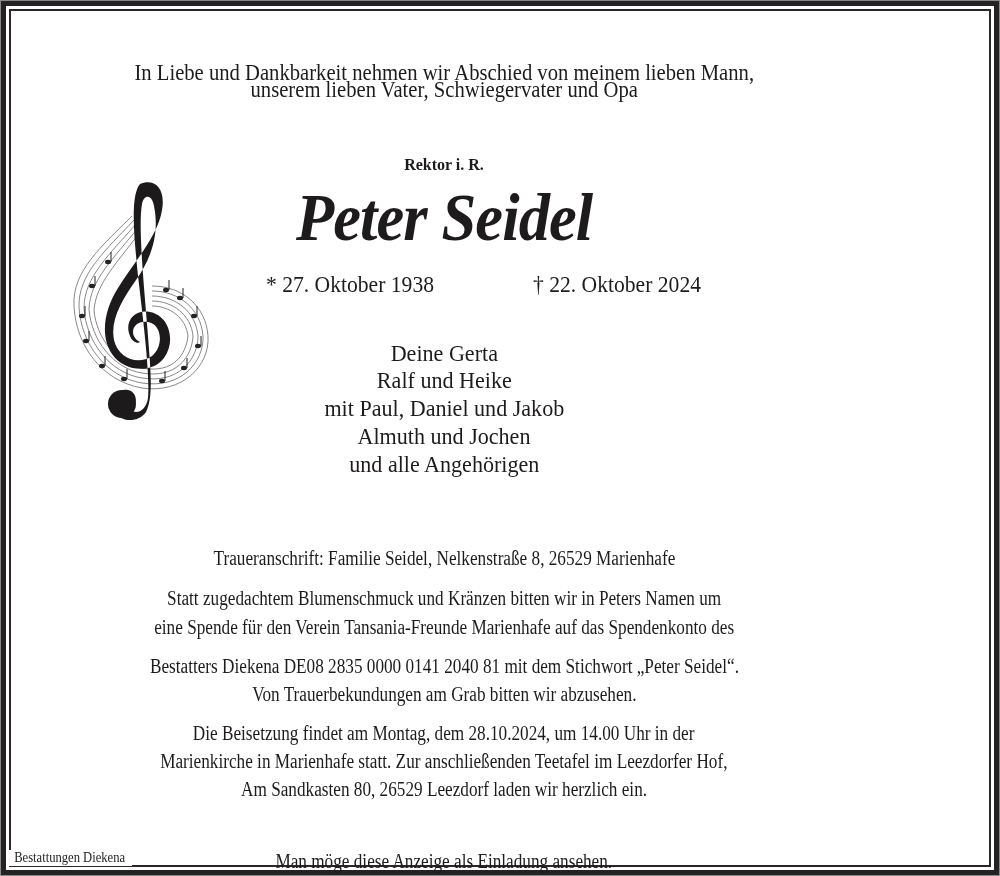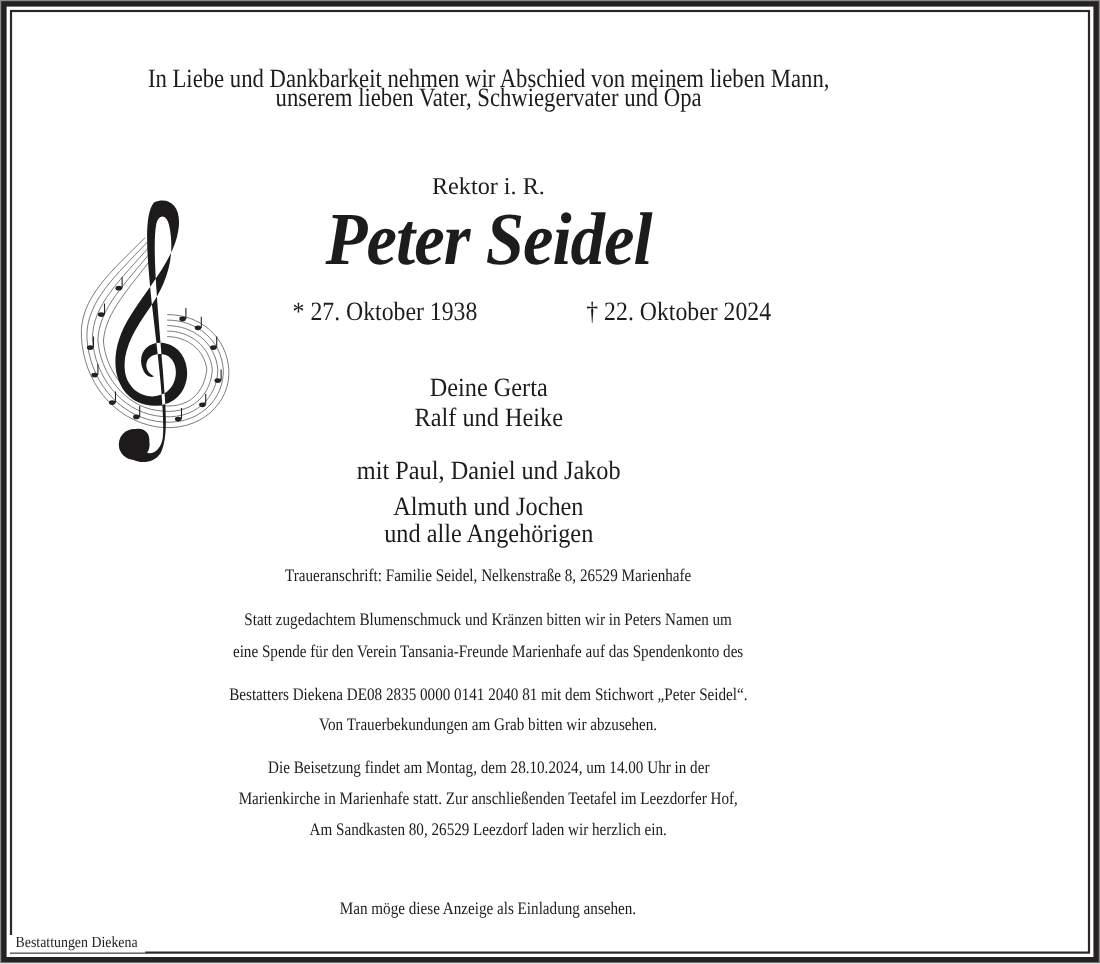--- a/index.html
+++ b/index.html
@@ -7,27 +7,27 @@
          font-family: "Liberation Serif", "DejaVu Serif", serif; color: #1e1b1c; }
   .frame-outer { position: absolute; left: 0; top: 0; width: 1000px; height: 876px;
          box-sizing: border-box; border: 1px solid #8a8a8a; }
   .frame-thick { position: absolute; left: 1px; top: 1px; right: 1px; bottom: 1px;
          border: 5px solid #252223; box-sizing: border-box; }
   .frame-inner { position: absolute; left: 9px; top: 9px; right: 9px; bottom: 9px;
          border: 2px solid #2a2728; box-sizing: border-box; }
   .line { position: absolute; left: 0; width: 888px; text-align: center; white-space: nowrap; }
   .cond { display: inline-block; transform-origin: center; }
   .intro { font-size: 24px; }
-  .title { font-size: 22px; font-weight: normal; }
+  .title { font-size: 16px; font-weight: bold; }
   .name { font-size: 68px; font-weight: bold; letter-spacing: -1px; font-style: italic; }
   .dates { font-size: 24px; }
   .date-born { position: absolute; left: 266px; }
   .date-died { position: absolute; left: 533px; }
   .family { font-size: 24px; font-weight: normal; }
-  .body-txt { font-size: 16px; }
+  .body-txt { font-size: 20px; margin-top: 32px; }
   .clef { position: absolute; left: 62px; top: 176px; width: 152px; height: 250px; }
   .footer { position: absolute; left: 0; width: 888px; top: 850px; text-align: left;
             font-size: 14px; white-space: nowrap; }
   .footer span.lbl { background: #fff; padding: 0 8px; }
   .footer-rule { position: absolute; top: 862px; height: 3px; background: #252223; }
 </style>
 </head>
 <body>
 
 <div class="frame-outer"></div>
@@ -106,27 +106,27 @@
     C72 60, 68 20, 78 8 Z"></path>
   <circle cx="60" cy="228" r="14" fill="#1c1a1b"></circle>
 </svg>
 
 <div class="line family" style="top:340px">
   <span class="cond" style="transform:scaleX(0.92)">Deine Gerta</span>
 </div>
 <div class="line family" style="top:367px">
   <span class="cond" style="transform:scaleX(0.92)">Ralf und Heike</span>
 </div>
-<div class="line family" style="top:415px">
+<div class="line family" style="top:395px">
   <span class="cond" style="transform:scaleX(0.92)">mit Paul, Daniel und Jakob</span>
 </div>
-<div class="line family" style="top:448px">
+<div class="line family" style="top:423px">
   <span class="cond" style="transform:scaleX(0.92)">Almuth und Jochen</span>
 </div>
-<div class="line family" style="top:473px">
+<div class="line family" style="top:451px">
   <span class="cond" style="transform:scaleX(0.92)">und alle Angehörigen</span>
 </div>
 
 <div class="line body-txt" style="top:515px">
   <span class="cond" style="transform:scaleX(0.86)">Traueranschrift: Familie Seidel, Nelkenstraße 8, 26529 Marienhafe</span>
 </div>
 
 <div class="line body-txt" style="top:555px">
   <span class="cond" style="transform:scaleX(0.86)">Statt zugedachtem Blumenschmuck und Kränzen bitten wir in Peters Namen um</span>
 </div>

